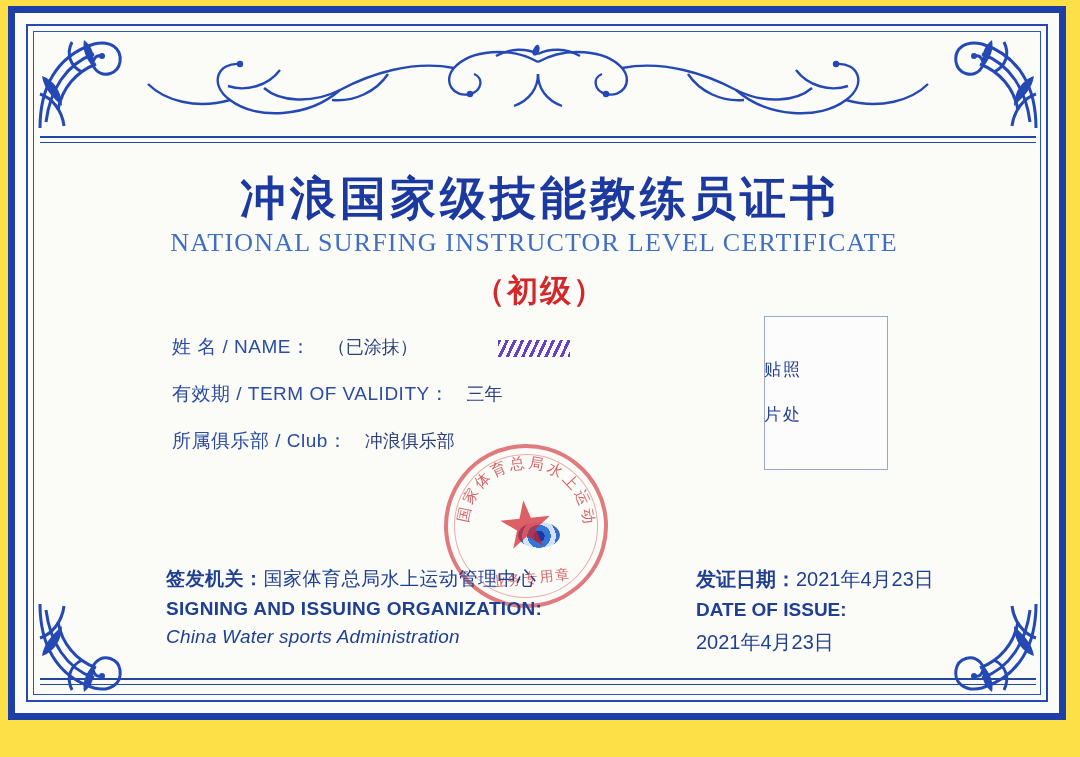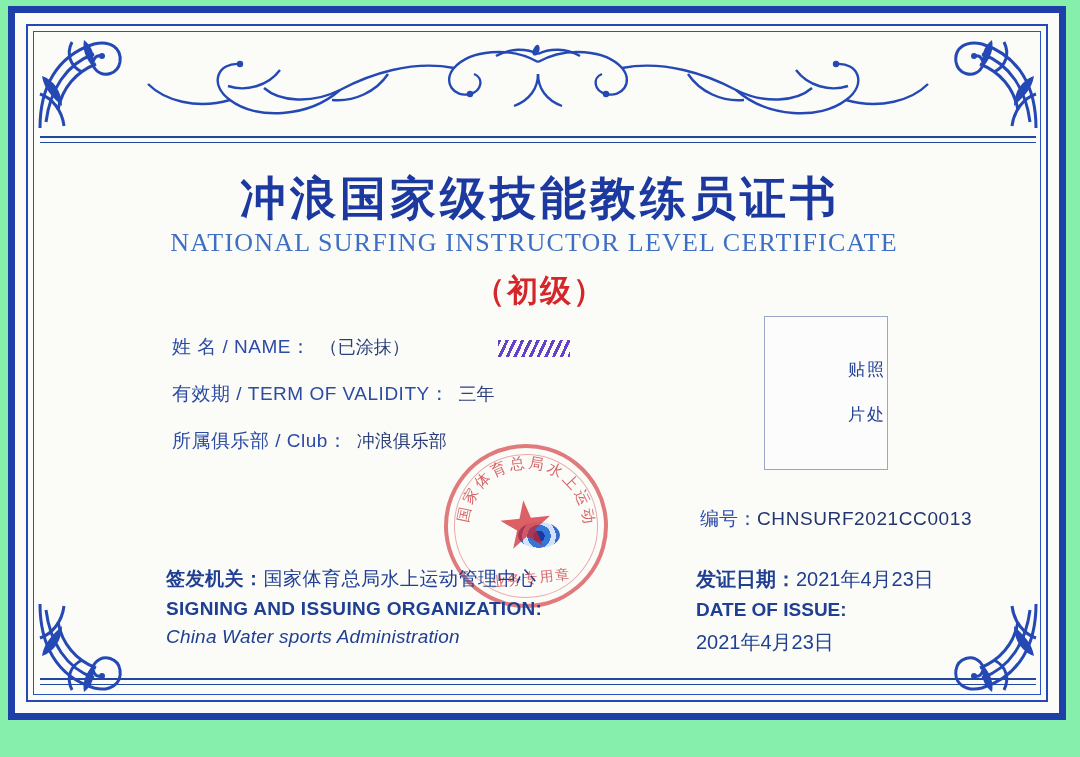--- a/index.html
+++ b/index.html
@@ -12,21 +12,21 @@
     height: 757px;
     overflow: hidden;
     font-family: "Liberation Sans", sans-serif;
   }
 
   
   .cert-page {
     position: relative;
     width: 1080px;
     height: 757px;
-    background: #86efac;
+    background: #fde047;
   }
   .outer-border {
     position: absolute;
     left: 8px; top: 6px;
     width: 1058px; height: 714px;
     border: 7px solid #1f3fa8;
     background: #fbfbf8;
     box-sizing: border-box;
   }
   .inner-border {
@@ -129,21 +129,21 @@
     font-family: "Liberation Sans", sans-serif;
     color: #2b4ba4;
     letter-spacing: 0.5px;
     margin-top: 35px;
   }
   .field-value {
     position: relative;
     display: inline-block;
     color: #2b3f7a;
     font-size: 18px;
-    margin-left: 4px;
+    margin-left: 12px;
   }
   
   .redact {
     position: absolute;
     height: 17px;
     background: repeating-linear-gradient(
         115deg,
         #5d37c8 0px, #5d37c8 3px,
         rgba(93,55,200,0) 3px, rgba(93,55,200,0) 7px);
     opacity: .95;
@@ -166,21 +166,21 @@
     width: 122px; height: 152px;
     border: 1px solid #9aa7c7;
     background: #fcfcfc;
   }
   .photo-text {
     position: absolute;
     left: 764px; top: 316px;
     width: 122px; height: 152px;
     display: flex;
     flex-direction: column;
-    align-items: flex-end;
+    align-items: flex-start;
     justify-content: center;
     gap: 22px;
     font-size: 17px;
     color: #1f3f93;
     letter-spacing: 2px;
   }
 
   
   .serial {
     position: absolute;
@@ -400,23 +400,20 @@
       <span class="blue-blob"></span>
     </div>
   </div>
 
   <div class="photo-box"></div>
   <div class="photo-text">
     <span>贴照</span>
     <span>片处</span>
   </div>
 
-  <div class="serial">
-    <span>编号：</span><span class="num">CHNSURF2021CC0013</span>
-  </div>
 
   <div class="seal">
     <div class="seal-inner"></div>
     <div class="seal-star"></div>
     <svg class="seal-text" viewBox="0 0 156 156" width="156" height="156" xmlns="http://www.w3.org/2000/svg">
       <defs>
         <path id="sealArc" d="M 20 78 A 58 58 0 1 1 136 78"></path>
       </defs>
       <text font-size="15" fill="rgba(200,30,38,.85)" letter-spacing="3" font-family="DejaVu Serif, serif">
         <textPath href="#sealArc" startOffset="5%">国家体育总局水上运动管理中心</textPath>

